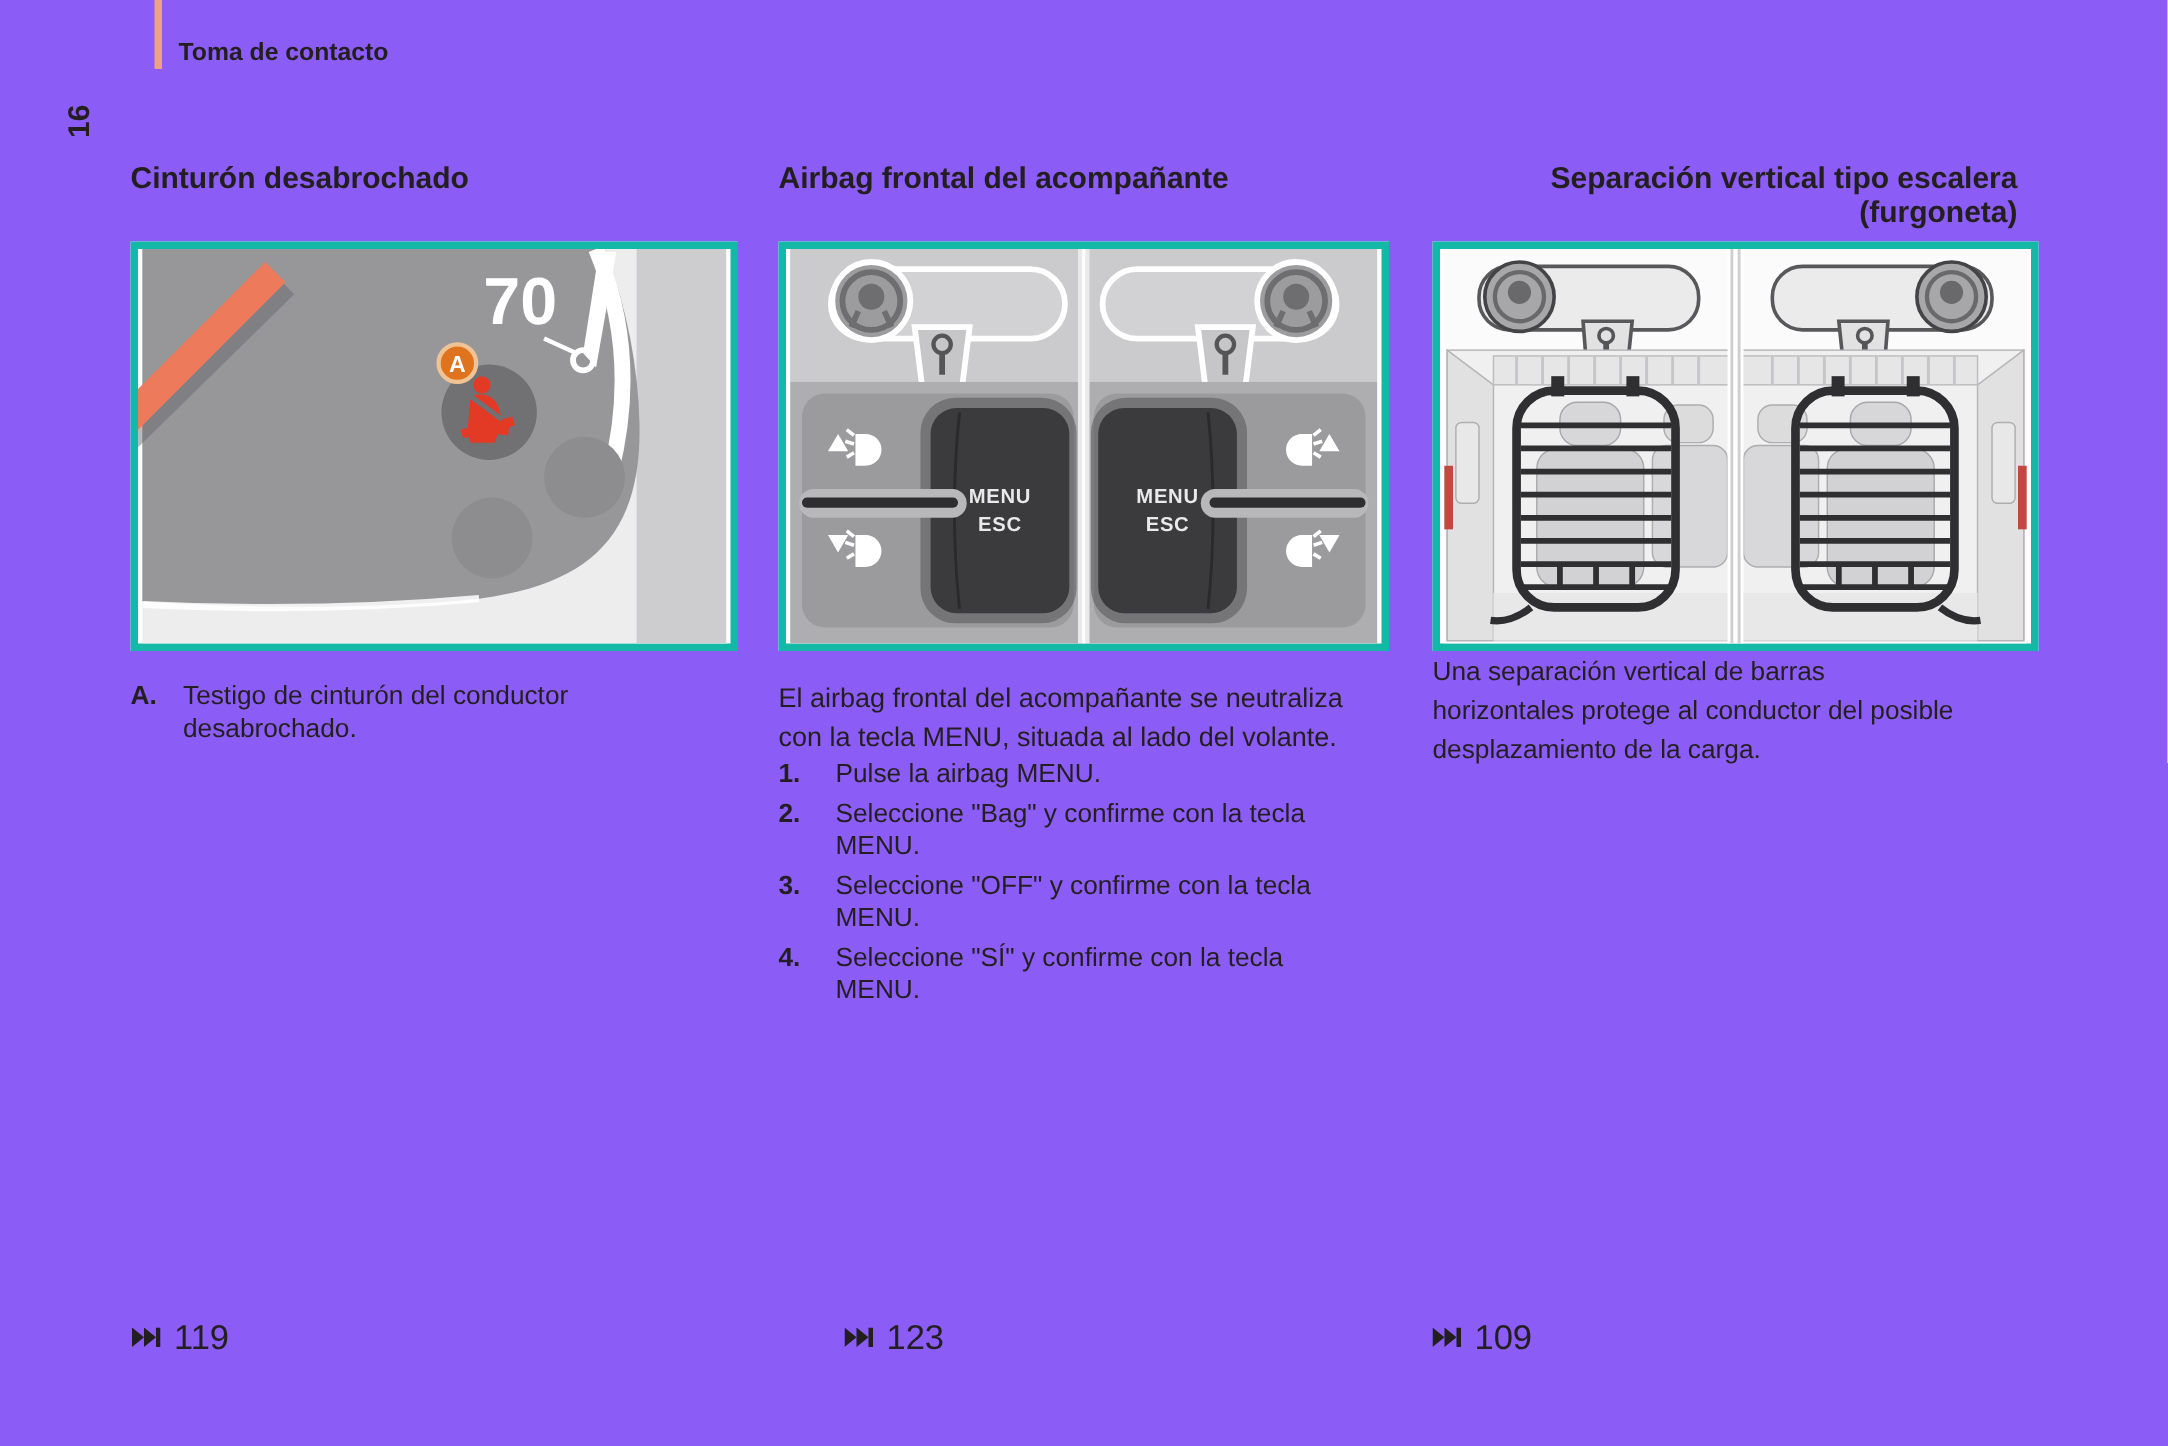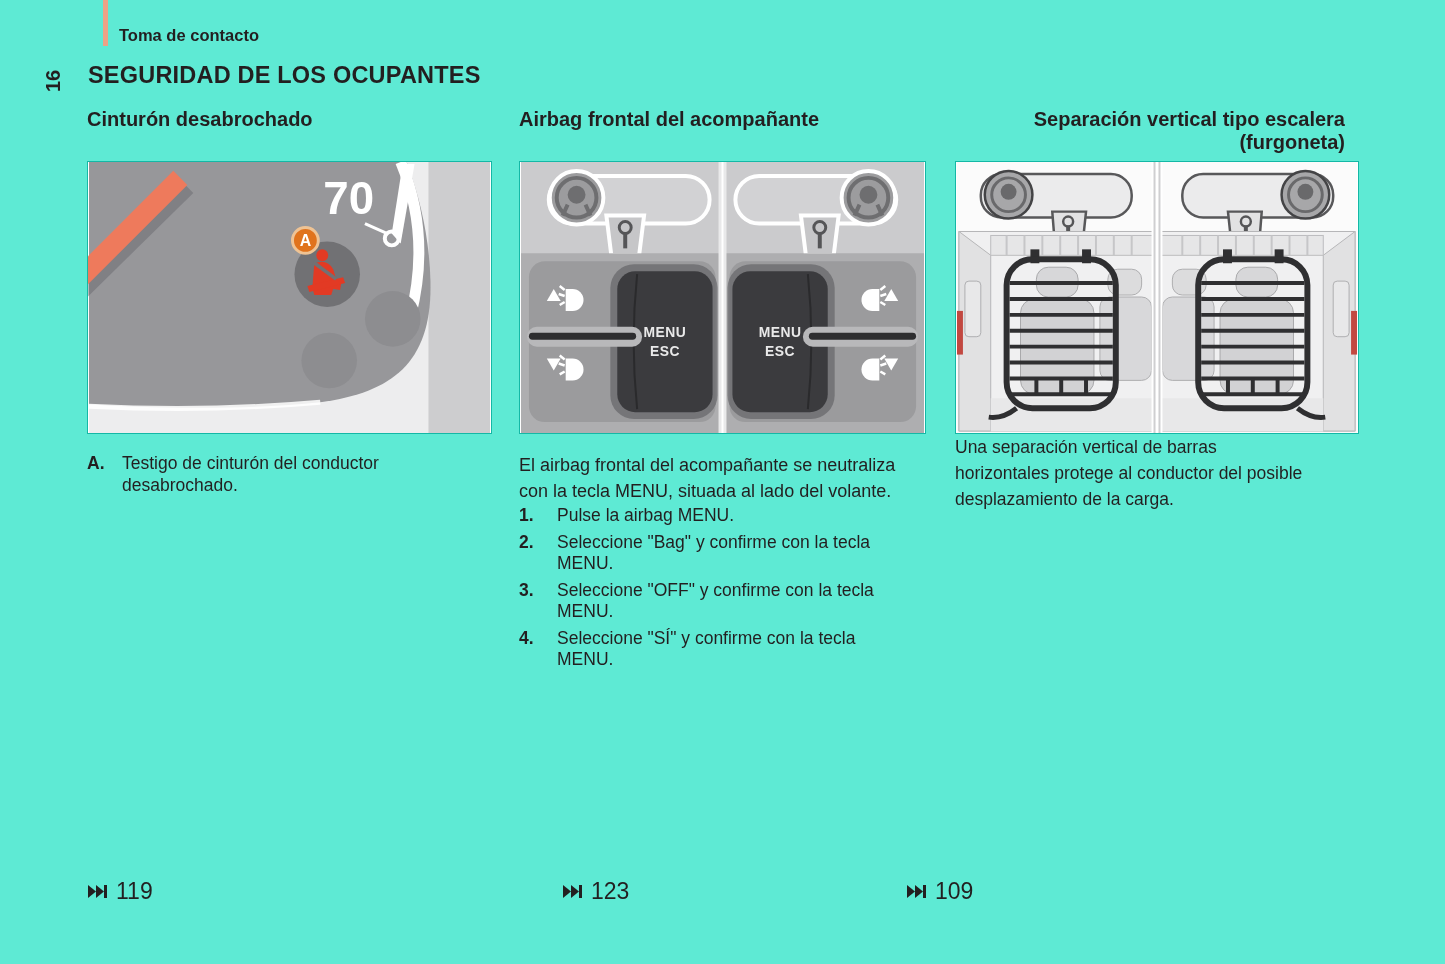--- a/index.html
+++ b/index.html
@@ -1,63 +1,62 @@
 <!DOCTYPE html>
 <html><head>
 <meta charset="utf-8">
 <style>
   * { margin:0; padding:0; box-sizing:border-box; }
   html,body { background:#ffffff; }
   body { font-family:"Liberation Sans", sans-serif; color:#231f20; }
-  .page { position:relative; width:1445px; height:964px; background:#5eead4; overflow:hidden; }
+  .page { position:relative; width:1445px; height:964px; background:#8b5cf6; overflow:hidden; }
 
   
   .accent-bar { position:absolute; left:103px; top:0; width:5px; height:46px; background:#eda286; }
   .breadcrumb { position:absolute; left:119px; top:26px; font-size:16.5px; font-weight:bold; }
   .page-number { position:absolute; left:50px; top:60px; width:24px; height:40px;
                  font-size:20px; font-weight:600; transform:rotate(-90deg); transform-origin:center center; }
   .page-title { position:absolute; left:88px; top:62px; font-size:23.5px; font-weight:bold; letter-spacing:0.2px; }
 
   
   .col { position:absolute; top:108px; }
   .col-1 { left:87px;  width:405px; }
   .col-2 { left:519px; width:407px; }
   .col-3 { left:955px; width:404px; }
   .col-heading { font-size:20px; font-weight:bold; line-height:23px; min-height:50px; }
   .col-3 .col-heading { width:390px;text-align:right; }
 
-  .figure { width:100%; height:273px; border:1px solid #14b8a6; margin-top:3px; background:#fff; }
+  .figure { width:100%; height:273px; border:5px solid #14b8a6; margin-top:3px; background:#fff; }
   .figure svg { display:block; width:100%; height:100%; font-family:"Liberation Sans", sans-serif; }
 
   .body-block { font-size:17.5px; line-height:26px; }
   .pre { white-space:pre-line; }
 
   .legend-row { display:flex; margin-top:18px; font-size:17.5px; line-height:22px; }
   .legend-num { width:35px; font-weight:bold; flex:0 0 35px; }
 
   .intro { margin-top:18px; font-size:18px; line-height:26px; white-space:pre-line; }
   ol.steps { list-style:none; margin-top:1px; }
   ol.steps li { display:flex; font-size:17.5px; line-height:21px; margin-bottom:6px; }
   ol.steps .step-num { flex:0 0 38px; font-weight:bold; }
   ol.steps .step-text { white-space:pre-line; }
 
   .page-ref { position:absolute; top:878px; display:flex; align-items:center; gap:9px;
               font-size:23px; cursor:pointer; }
-  .ref-1 { left:88px; } .ref-2 { left:519px;padding-left:44px; } .ref-3 { left:907px; }
+  .ref-1 { left:88px; } .ref-2 { left:519px;padding-left:44px; } .ref-3 { left:955px; }
   .skip-icon { display:block; }
 </style>
 </head>
 <body>
 
 <div class="page">
 
   <div class="accent-bar"></div>
   <div class="breadcrumb">Toma de contacto</div>
   <div class="page-number">16</div>
-  <h1 class="page-title">SEGURIDAD DE LOS OCUPANTES</h1>
 
   <div class="col col-1">
     <div class="col-heading">Cinturón desabrochado</div>
 
     <div class="figure">
       <svg viewBox="0 0 404 273">
         <rect width="404" height="273" fill="#ededee"></rect>
         <rect x="342" y="0" width="62" height="273" fill="#cdcdcf"></rect>
 
         <path d="M0,0 H320 C335,40 343,80 344,120 C346,200 308,232 233,242 C158,250 60,248 0,244 Z" fill="#97979a"></path>

